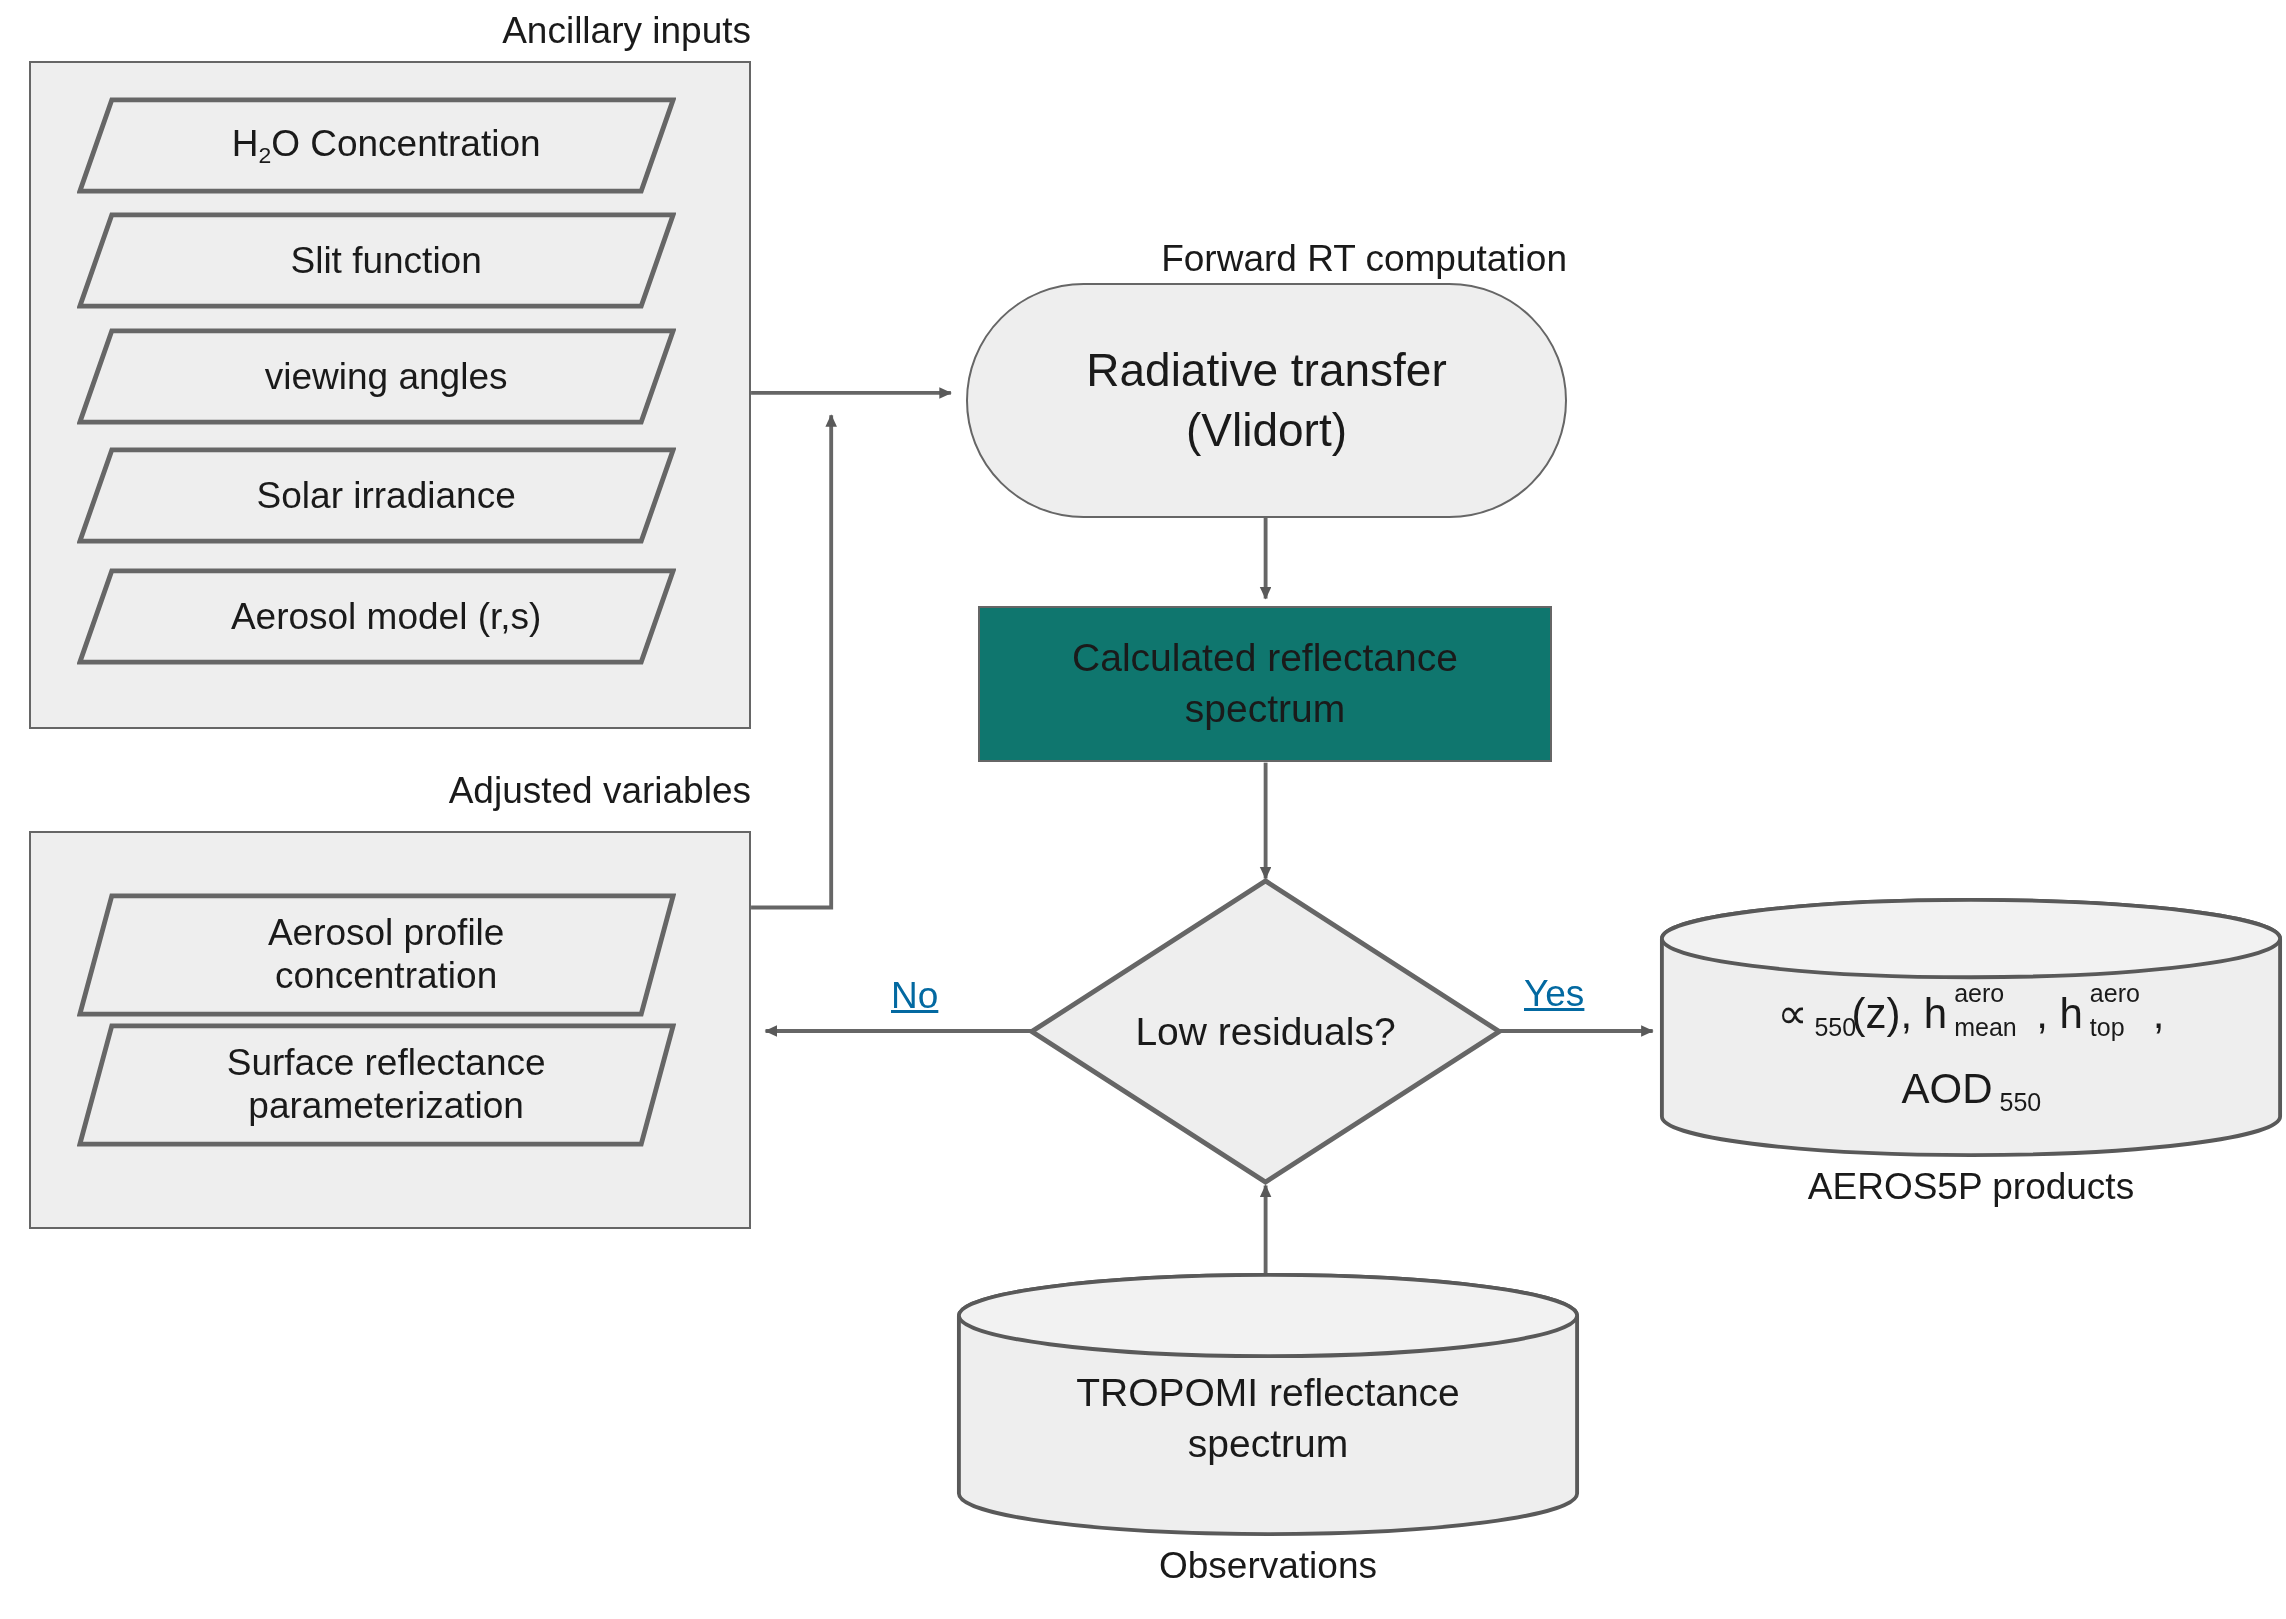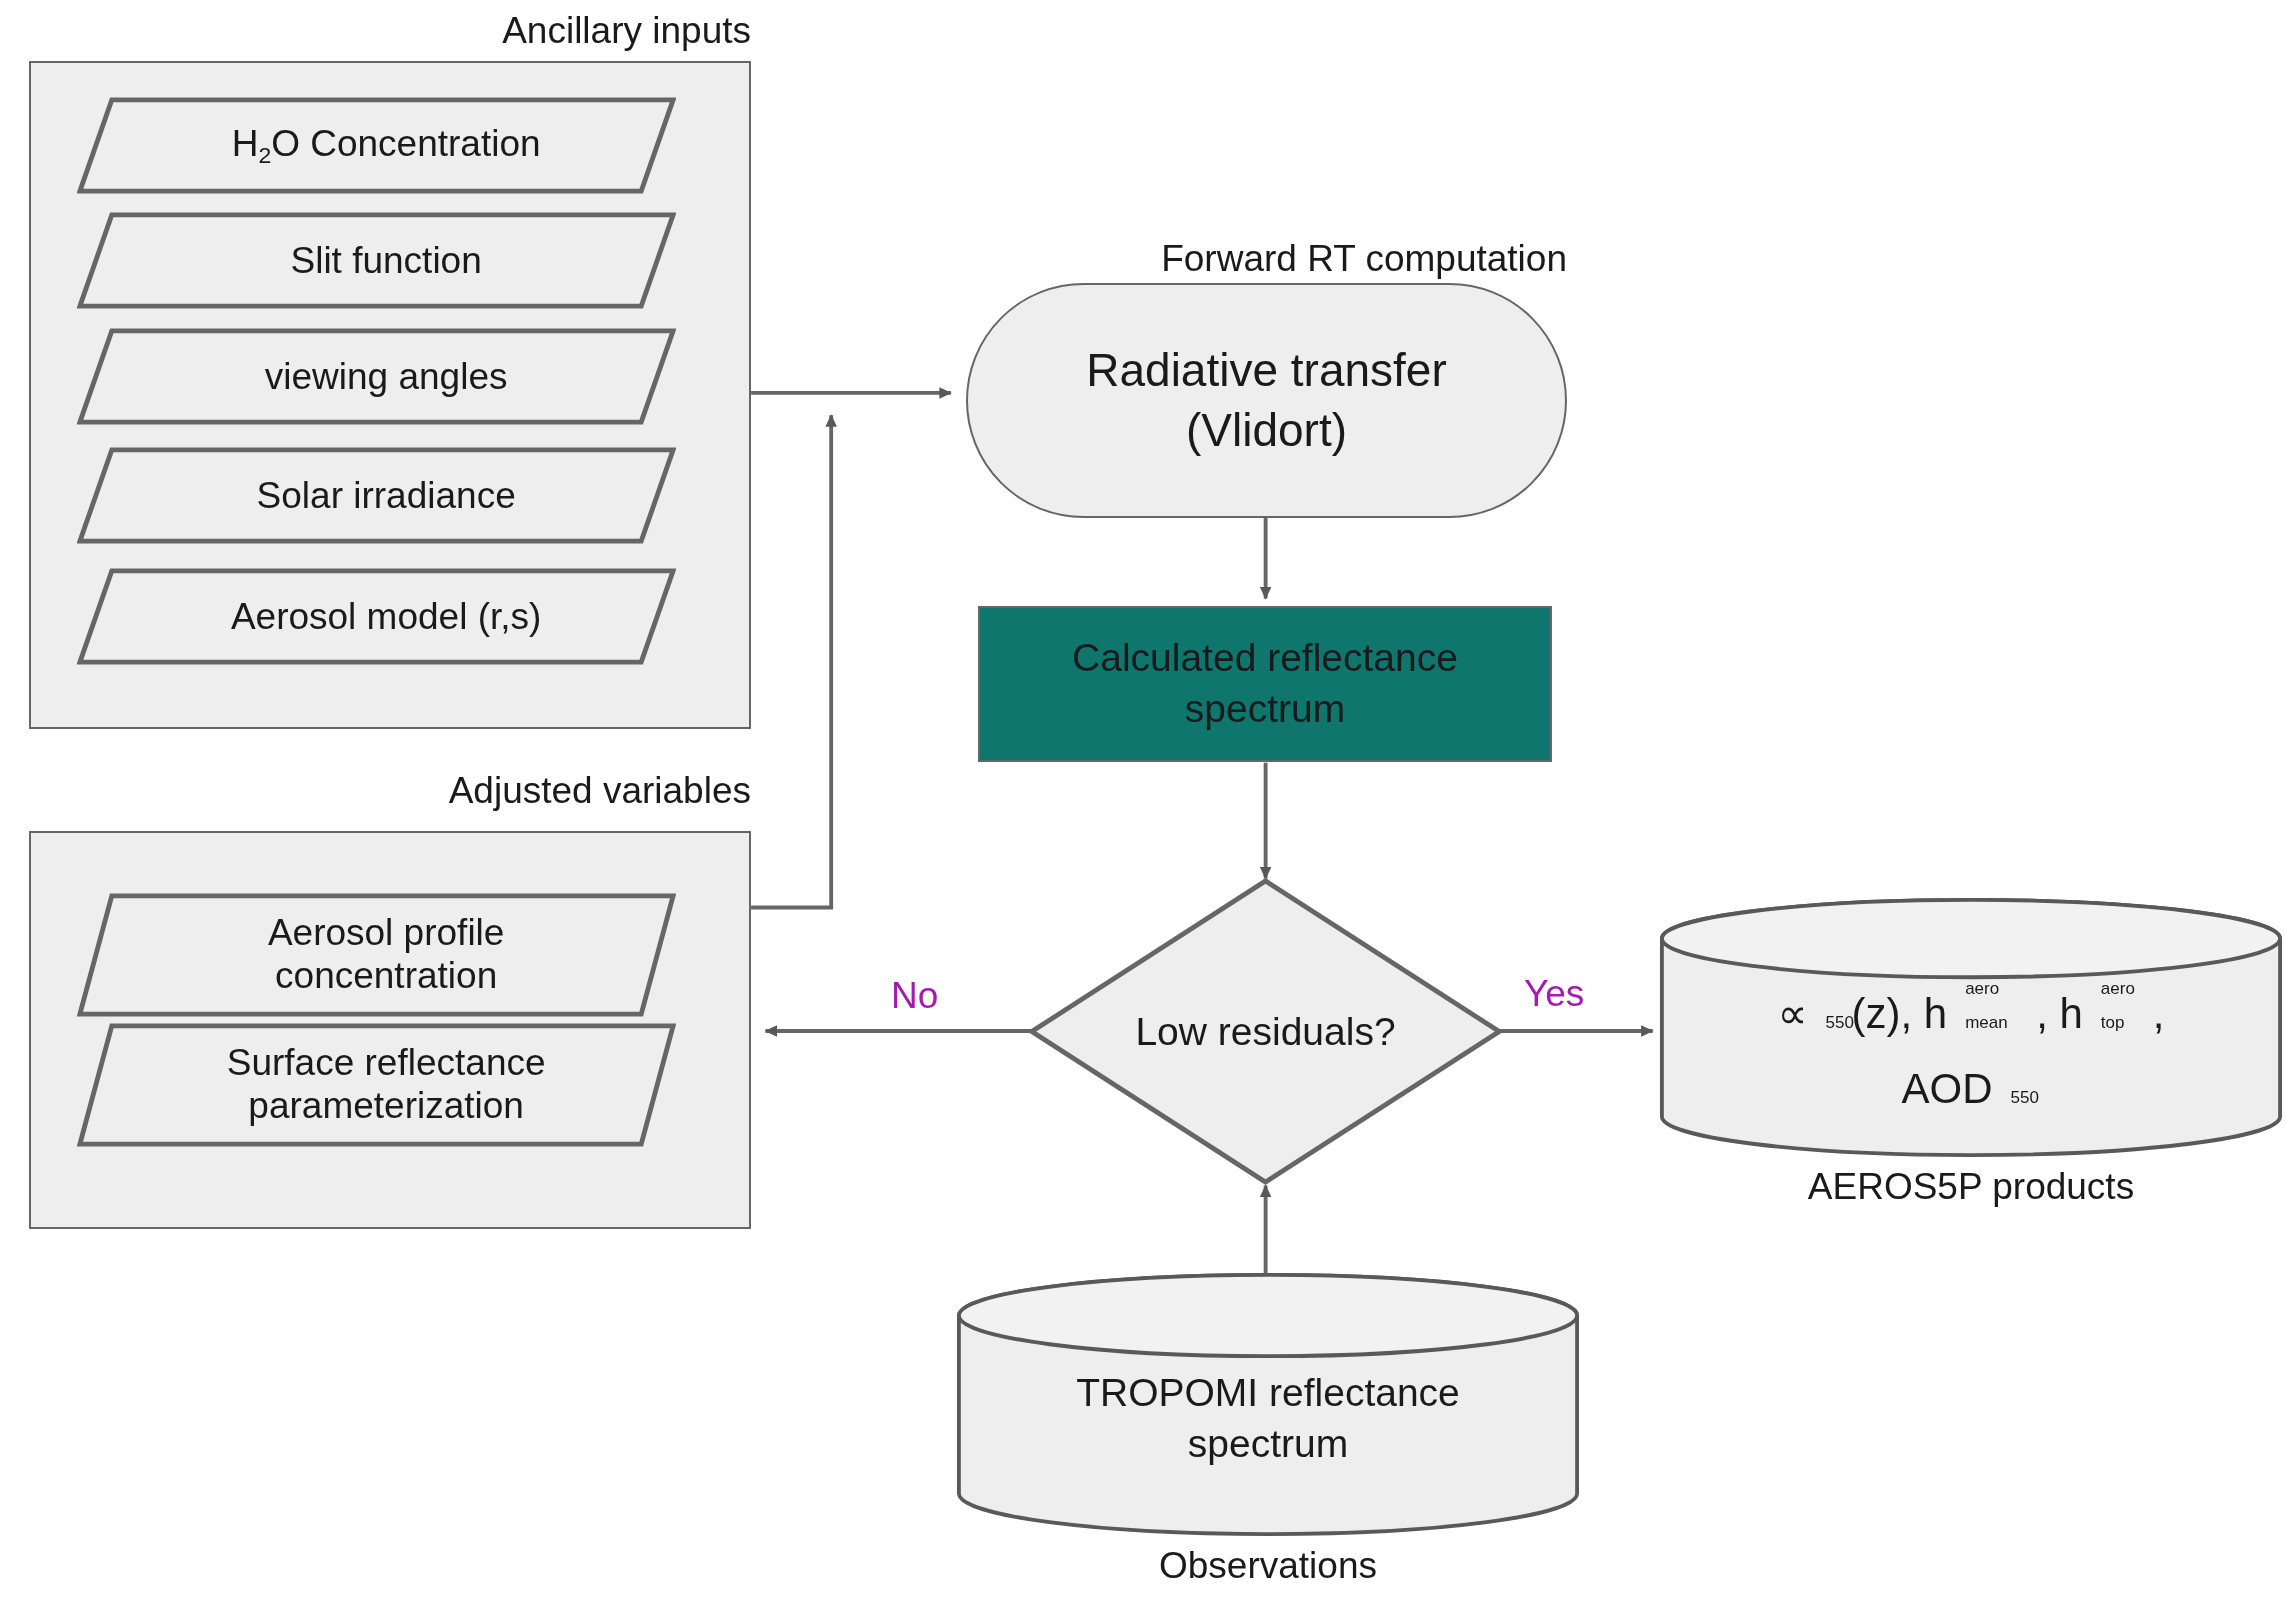--- a/index.html
+++ b/index.html
@@ -135,34 +135,35 @@
   .subsup {
     display: inline-block;
     vertical-align: baseline;
     position: relative;
     width: 0;
     height: 0;
   }
   .subsup i {
     position: absolute;
     font-style: normal;
-    font-size: 17px;
-    left: 18px;
+    font-size: 25px;
+    left: 7px;
     white-space: nowrap;
   }
   .subsup i.up { top: -48px; }
   .subsup i.dn { top: -13.5px; }
   .prop-sym { font-size: 42px; }
 
   
   .edge-label {
     position: absolute;
     font-size: 37px;
-    color: #a21caf;
-    white-space: nowrap;
+    color: #0369a1;
+    white-space: nowrap;
+    text-decoration: underline;
   }
 
   
   #edges {
     position: absolute;
     left: 0; top: 0;
     width: 2286px; height: 1619px;
     pointer-events: none;
   }
   .h2sub { font-size: 0.62em; vertical-align: -0.30em; }

